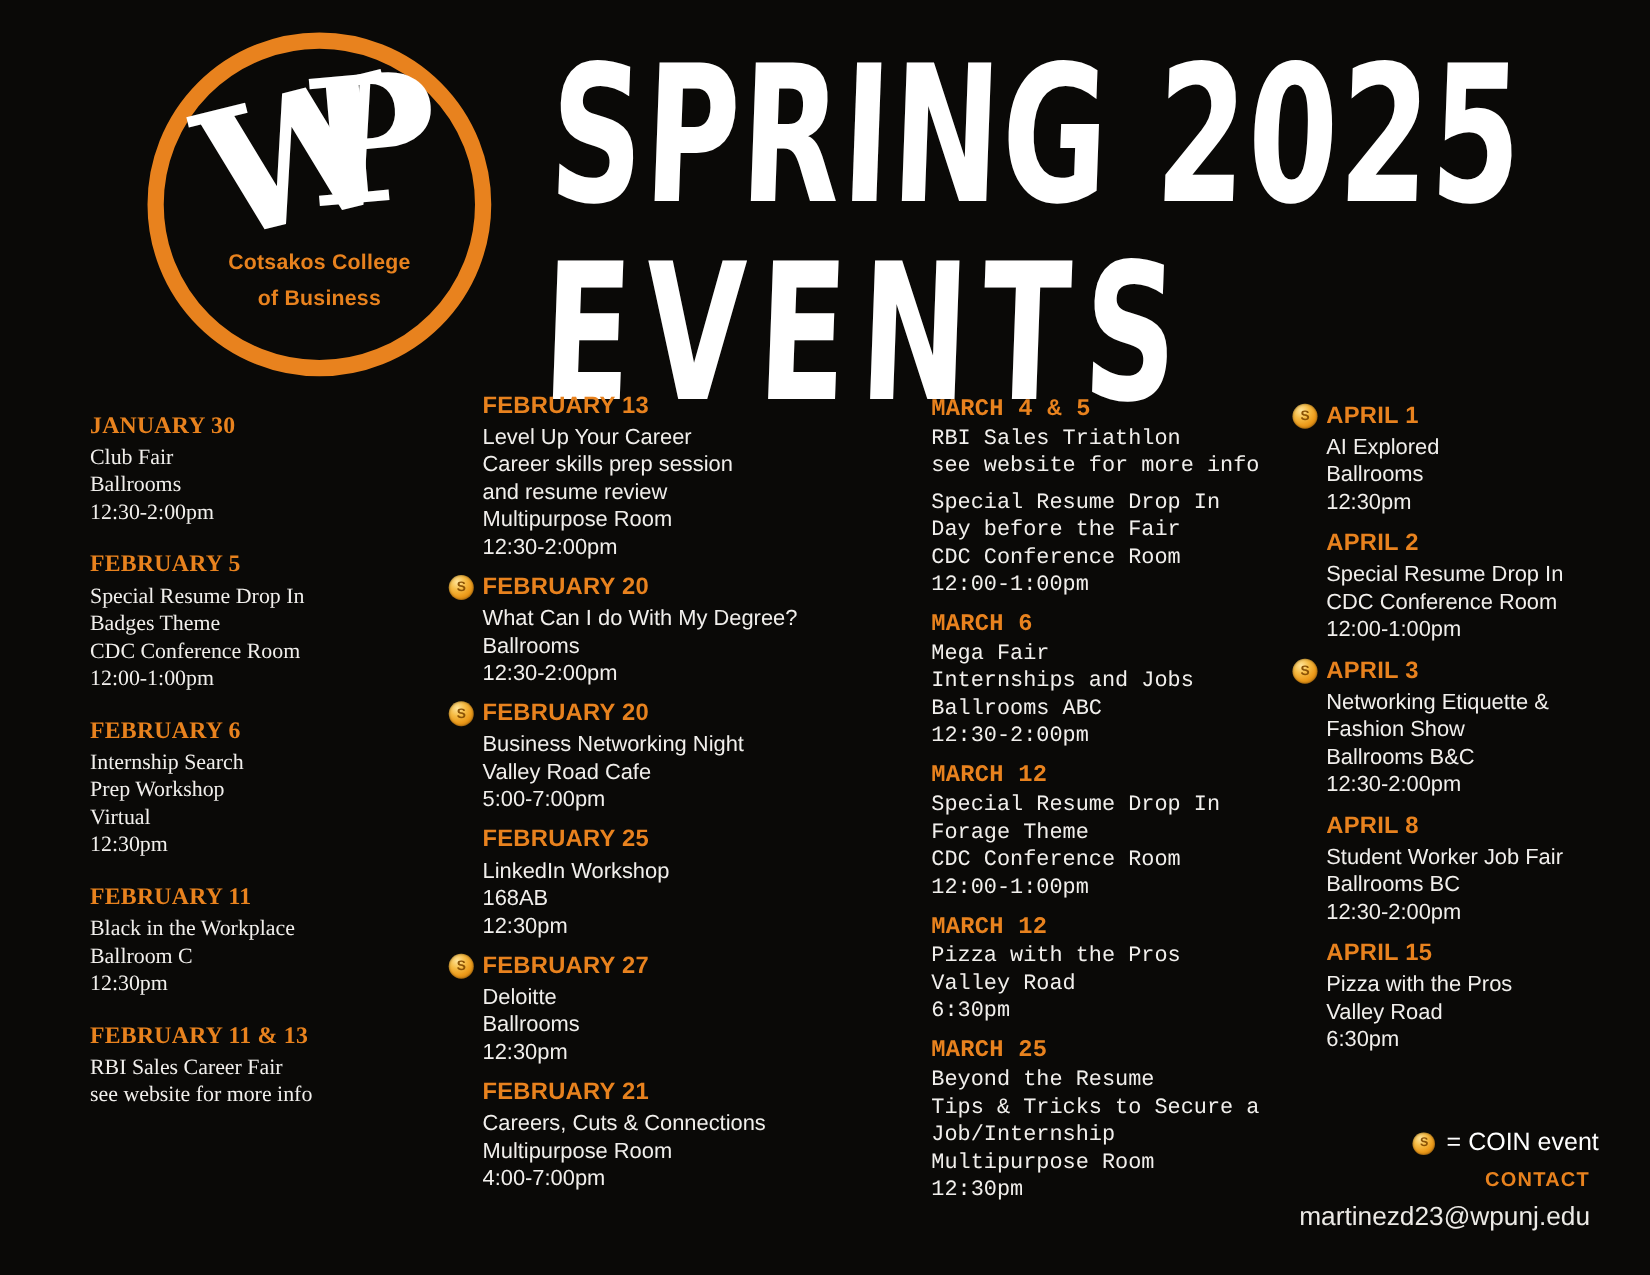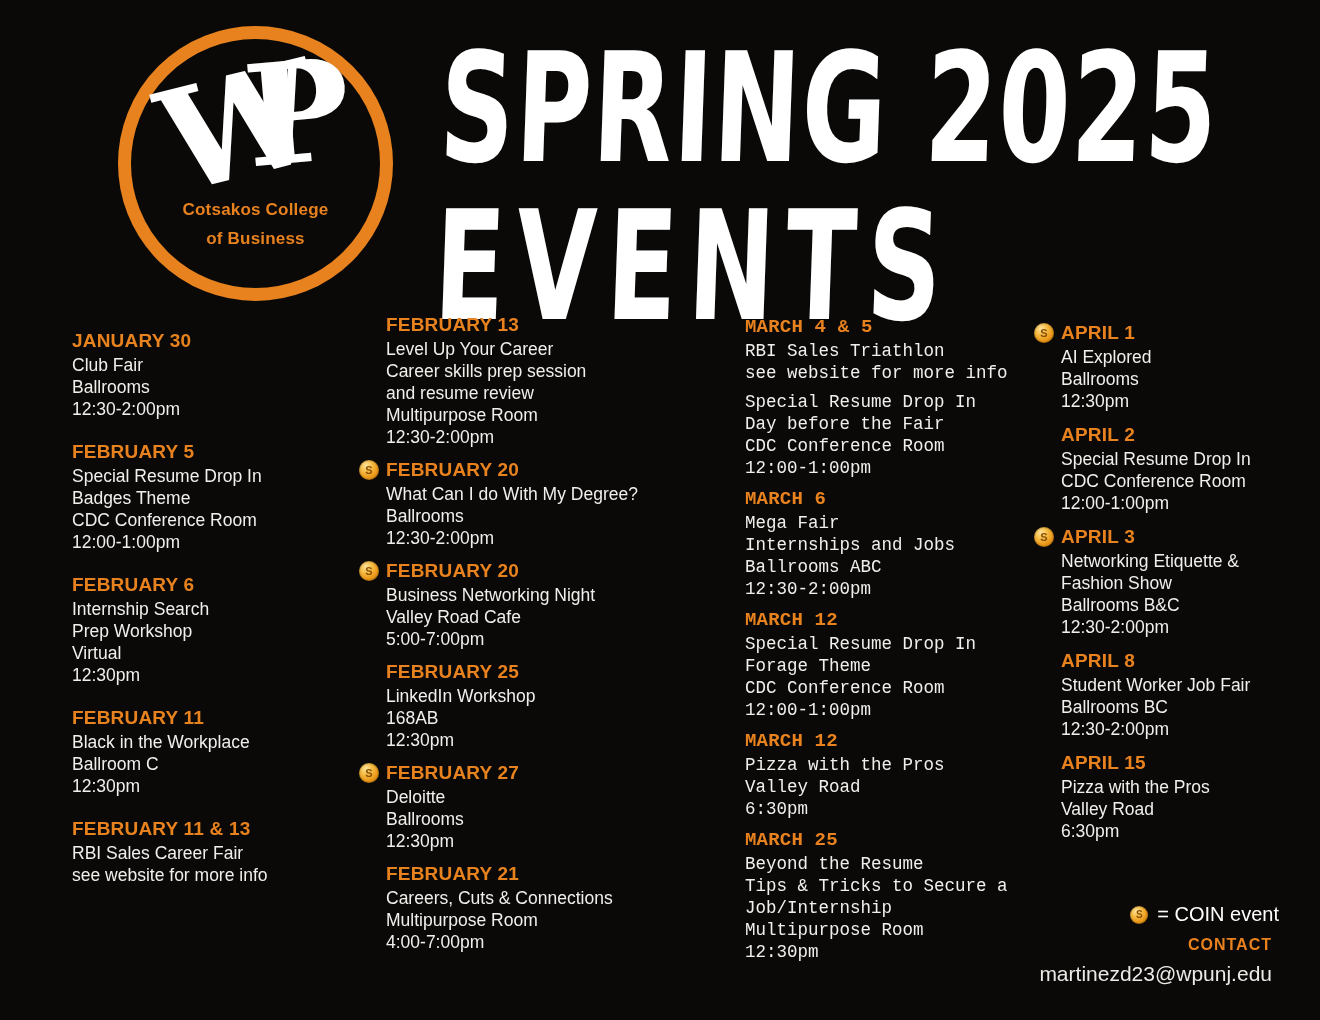--- a/index.html
+++ b/index.html
@@ -23,21 +23,21 @@
   
   .title{position:absolute; left:443px; top:30px; color:#FFFFFF;
          font-family:"DejaVu Sans", sans-serif; font-weight:bold;
          font-size:152px; line-height:158px; letter-spacing:2px;
          transform:scaleX(0.68) skewX(-3deg); transform-origin:top left;
          white-space:nowrap;}
   .title .l2{letter-spacing:16px;}
 
   
   .col{position:absolute; width:320px;}
-  .col1{left:72px;  top:328px;}
+  .col1{left:72px;  top:328px;font-family:Liberation Serif, serif;}
   .col2{left:386px; top:312px;}
   .col3{left:745px; top:314px;}
   .col4{left:1061px;top:320px;}
   .col1 .event{margin-bottom:19px;}
   .col2 .event{margin-bottom:9px;}
   .col3 .event{margin-bottom:7px;font-family:Liberation Mono, monospace;}
   .col4 .event{margin-bottom:10px;}
   .event{position:relative;}
   .event .date{font-size:19px; font-weight:bold; color:var(--orange,#E8821E);
                line-height:26px; letter-spacing:0.2px;}

